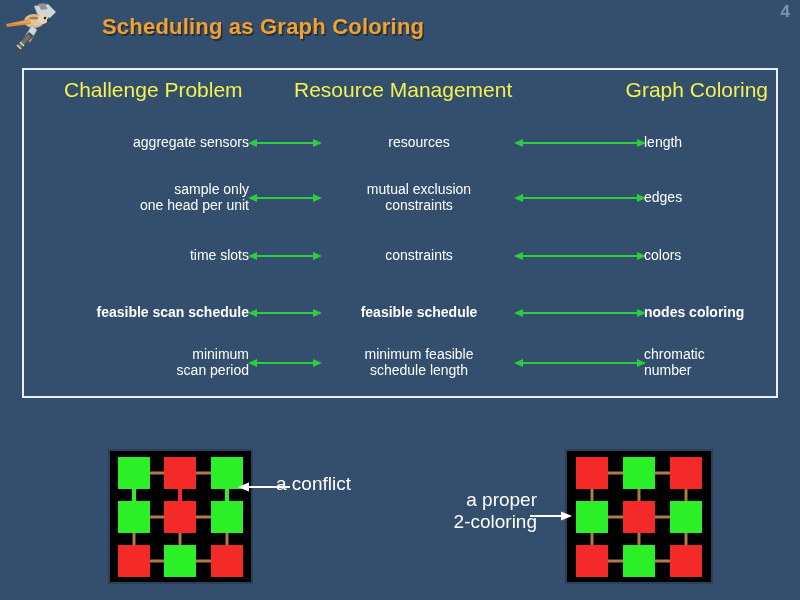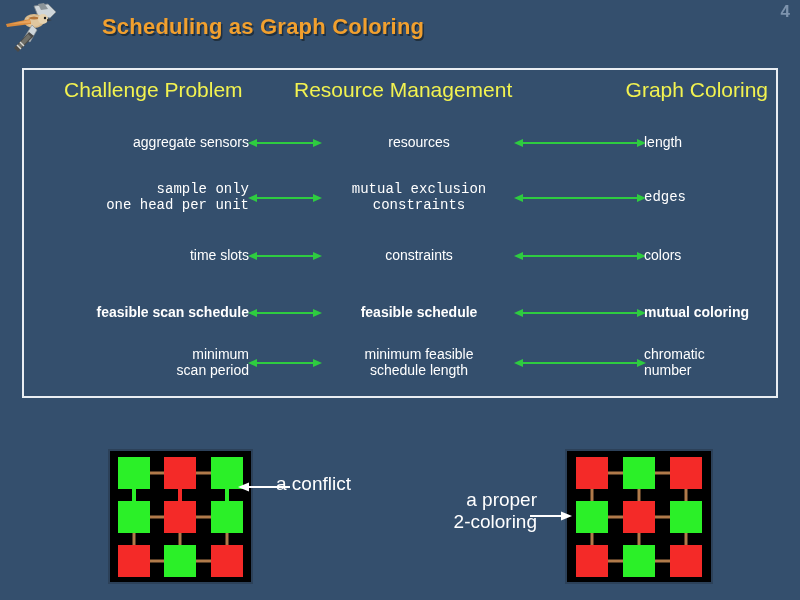--- a/index.html
+++ b/index.html
@@ -141,21 +141,21 @@
     <div class="arrow a2">
       <svg viewBox="0 0 132 12" width="132" height="12">
         <line x1="8" y1="6" x2="124" y2="6" stroke="#2ecc40" stroke-width="2.2"></line>
         <polygon points="0,6 9,2 9,10" fill="#2ecc40"></polygon>
         <polygon points="132,6 123,2 123,10" fill="#2ecc40"></polygon>
       </svg>
     </div>
     <div class="cell right">length</div>
   </div>
 
-  <div class="map-row" style="top:100px;font-family:Liberation Mono, monospace;">
+  <div class="map-row" style="top:100px;">
     <div class="cell left">sample only
 one head per unit</div>
     <div class="arrow a1">
       <svg viewBox="0 0 74 12" width="74" height="12">
         <line x1="8" y1="6" x2="66" y2="6" stroke="#2ecc40" stroke-width="2.2"></line>
         <polygon points="0,6 9,2 9,10" fill="#2ecc40"></polygon>
         <polygon points="74,6 65,2 65,10" fill="#2ecc40"></polygon>
       </svg>
     </div>
     <div class="cell middle">mutual exclusion
@@ -200,21 +200,21 @@
       </svg>
     </div>
     <div class="cell middle">feasible schedule</div>
     <div class="arrow a2">
       <svg viewBox="0 0 132 12" width="132" height="12">
         <line x1="8" y1="6" x2="124" y2="6" stroke="#2ecc40" stroke-width="2.2"></line>
         <polygon points="0,6 9,2 9,10" fill="#2ecc40"></polygon>
         <polygon points="132,6 123,2 123,10" fill="#2ecc40"></polygon>
       </svg>
     </div>
-    <div class="cell right">mutual coloring</div>
+    <div class="cell right">nodes coloring</div>
   </div>
 
   <div class="map-row" style="top:265px;">
     <div class="cell left">minimum
 scan period</div>
     <div class="arrow a1">
       <svg viewBox="0 0 74 12" width="74" height="12">
         <line x1="8" y1="6" x2="66" y2="6" stroke="#2ecc40" stroke-width="2.2"></line>
         <polygon points="0,6 9,2 9,10" fill="#2ecc40"></polygon>
         <polygon points="74,6 65,2 65,10" fill="#2ecc40"></polygon>

